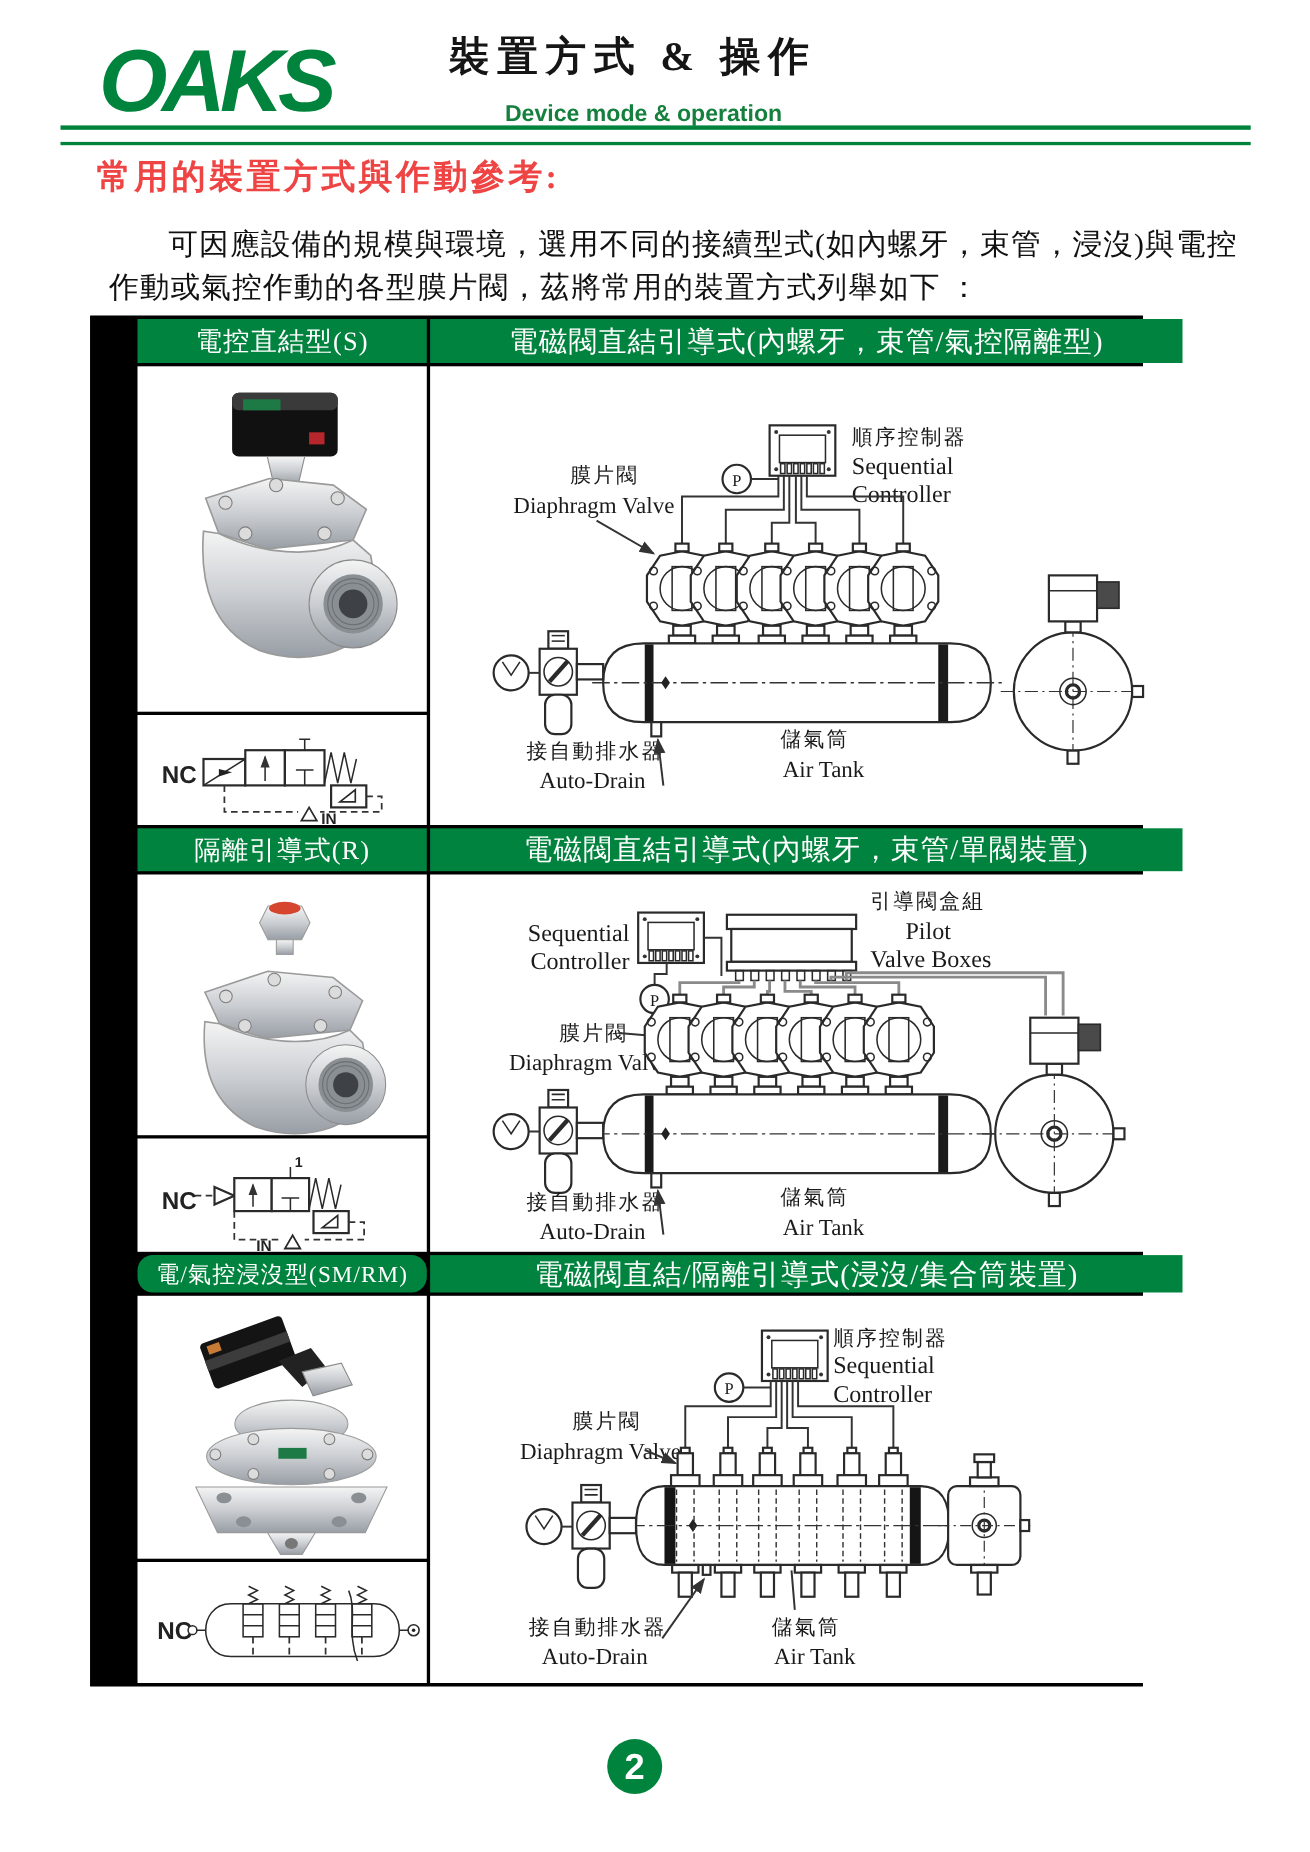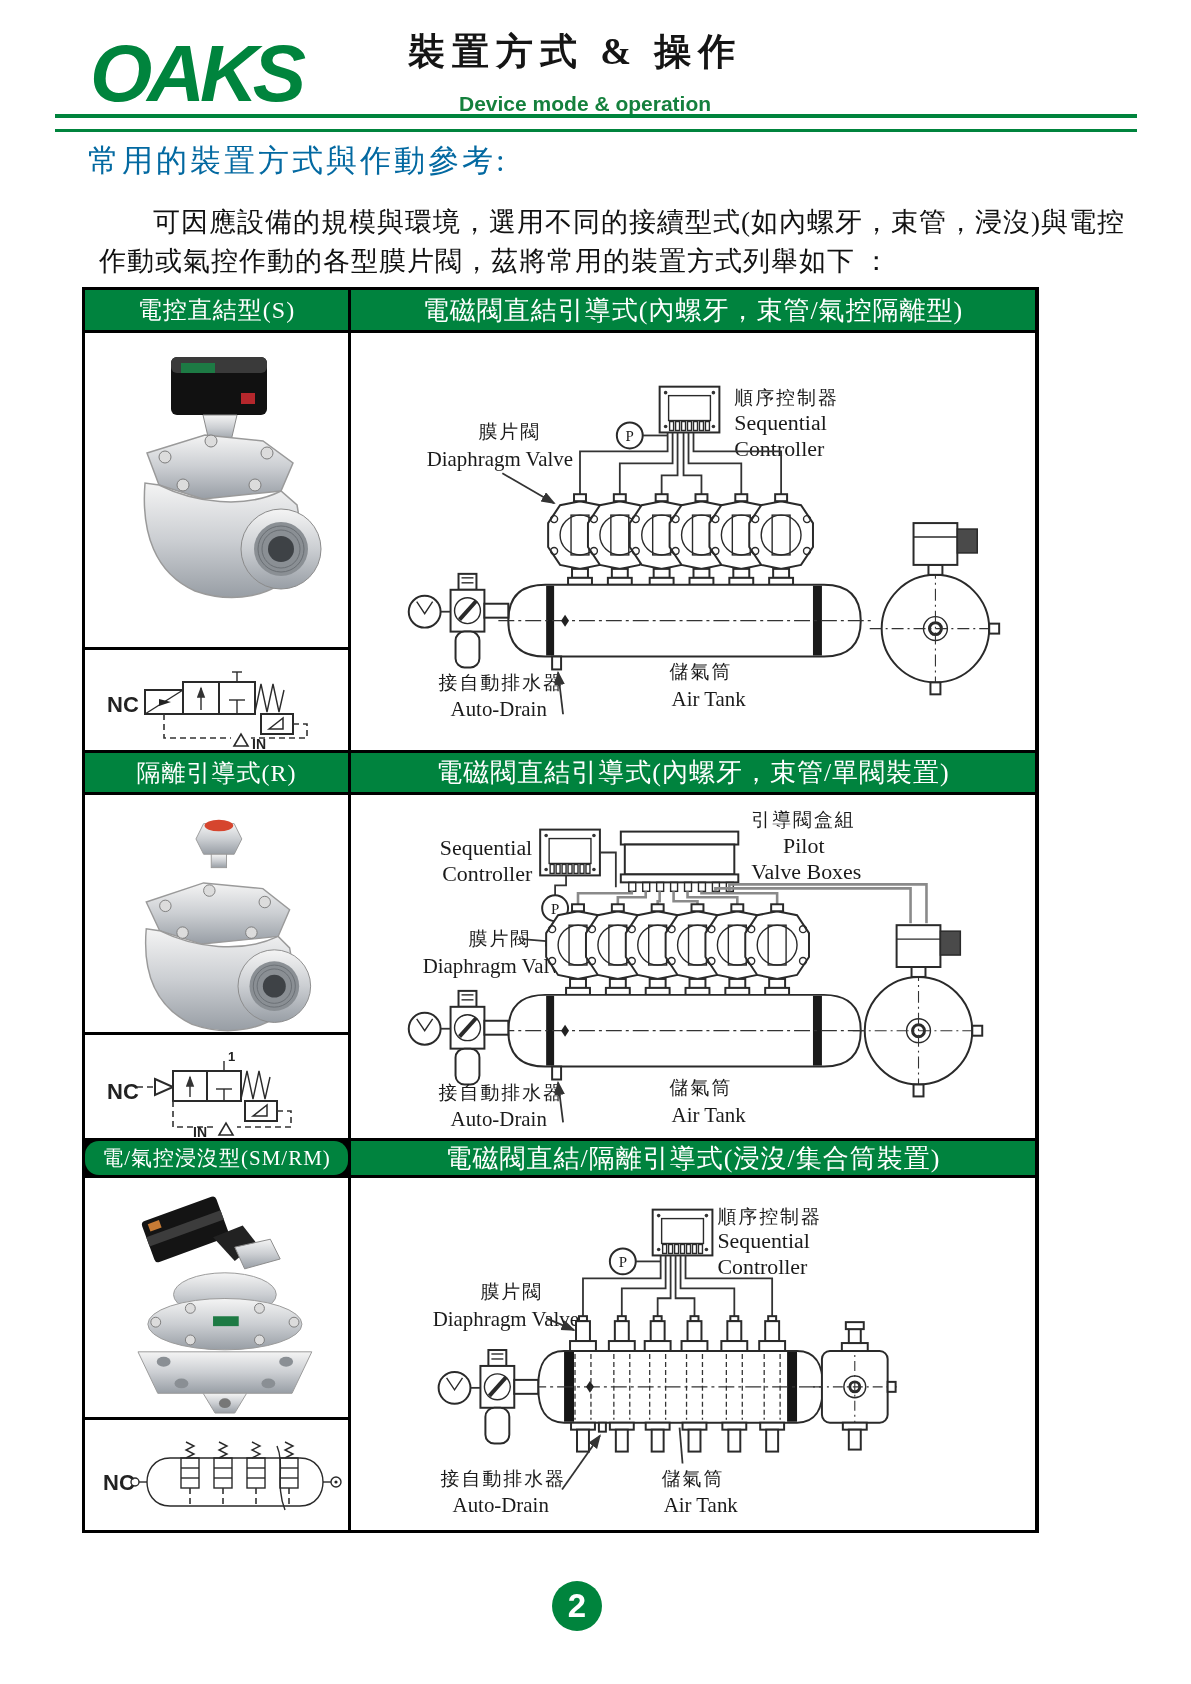--- a/index.html
+++ b/index.html
@@ -7,28 +7,28 @@
         font-family:"Liberation Serif","DejaVu Serif",serif;color:#111;overflow:hidden;}
   
   .logo{position:absolute;left:90px;top:34px;font-family:"Liberation Sans","DejaVu Sans",sans-serif;
         font-weight:bold;font-style:italic;font-size:80px;line-height:80px;color:#00843D;letter-spacing:-5px;text-align:right;}
   .title-zh{position:absolute;left:408px;top:27px;font-size:37px;font-weight:bold;letter-spacing:7px;color:#151515;}
   .title-en{position:absolute;left:411px;top:92px;font-family:"Liberation Sans","DejaVu Sans",sans-serif;
         font-weight:bold;font-size:21px;color:#15803d;margin-left:48px;}
   .rule{position:absolute;left:55px;top:114px;width:1082px;height:11px;
         border-top:4px solid #00843D;border-bottom:3px solid #00843D;}
   
-  .intro-heading{position:absolute;left:88px;top:140px;font-size:31px;font-weight:normal;color:#0369a1;letter-spacing:3px;}
+  .intro-heading{position:absolute;left:88px;top:140px;font-size:31px;font-weight:bold;color:#ef4444;letter-spacing:3px;}
   .intro-body{position:absolute;left:86px;top:190px;width:1028px;font-size:27px;line-height:39px;
         text-indent:54px;letter-spacing:1px;margin:13px;}
   
   .vtable{position:absolute;left:82px;top:287px;width:957px;height:1246px;background:#000;
         border:3px solid #000;box-sizing:border-box;display:grid;
         grid-template-columns:263px 684px;
-        grid-template-rows:40px 314px 100px 39px 237px 103px 34px 239px 110px;gap:3px;}
+        grid-template-rows:40px 314px 100px 39px 237px 103px 34px 239px 110px;gap:3px;padding-left:40px;}
   .cell{background:#fff;position:relative;overflow:hidden;}
   .hdr{background:#00833E;color:#fff;display:flex;align-items:center;justify-content:center;
         font-size:26px;letter-spacing:1px;white-space:nowrap;}
   .hdr-l{font-size:24px;}
   .hdr-l.tight{font-size:21px;border-radius:14px;}
   .span2{grid-row:span 2;}
   svg{display:block;}
   svg text{fill:#1a1a1a;font-family:"Liberation Serif","DejaVu Serif",serif;}
   .nc-txt{font-family:"Liberation Sans","DejaVu Sans",sans-serif;font-weight:bold;fill:#222;}
   .ln{stroke:#333;stroke-width:1.8;fill:none;}

